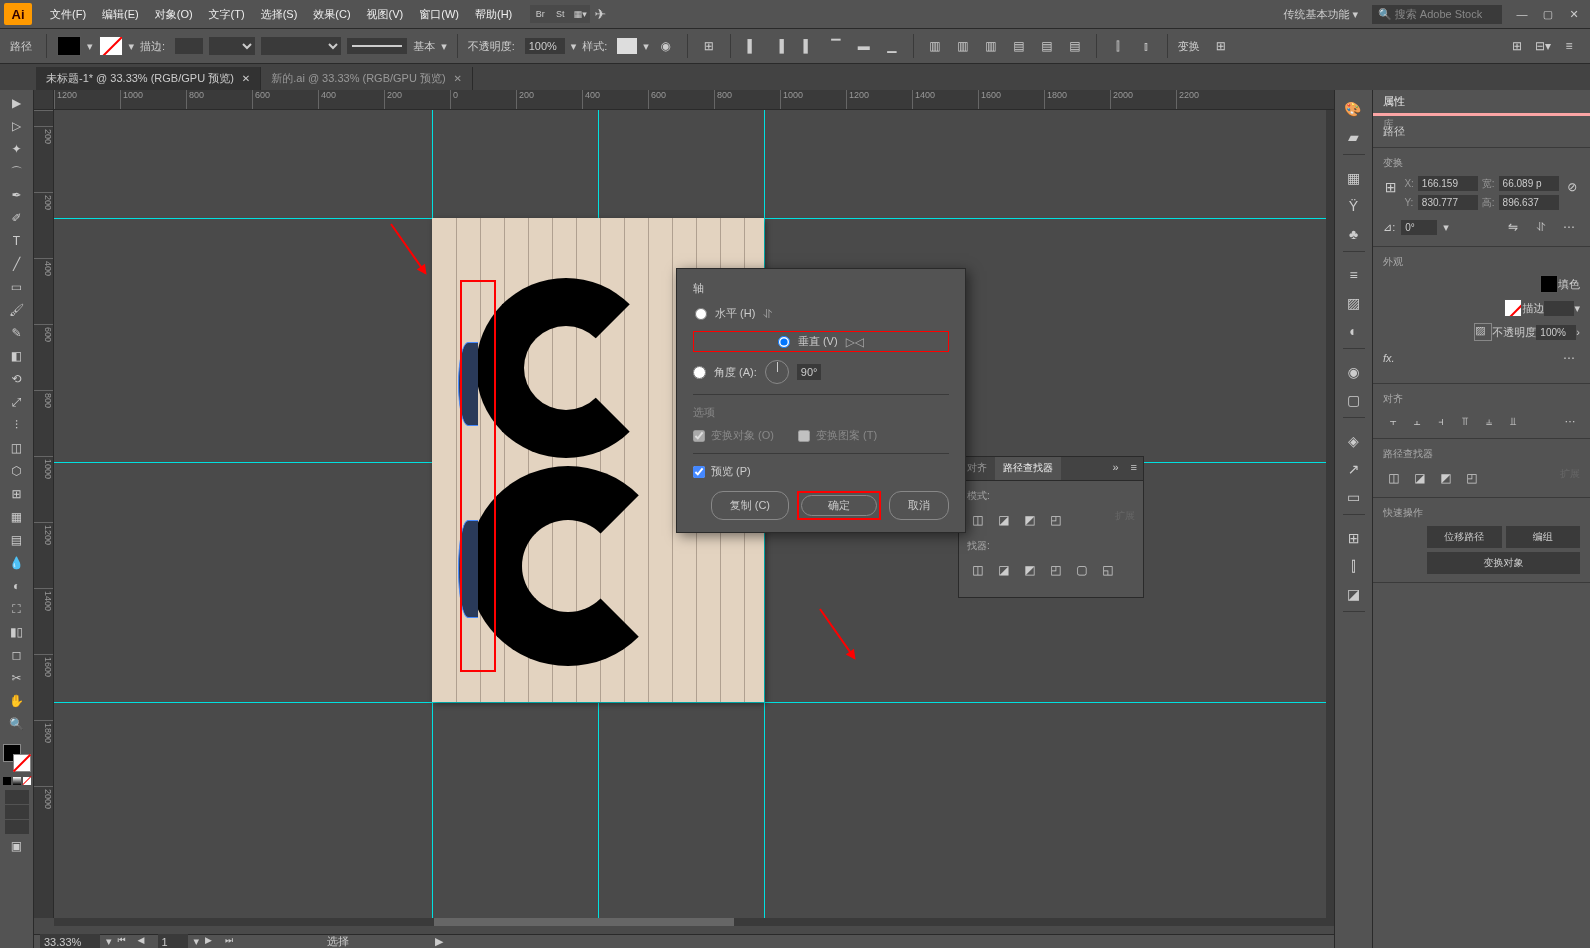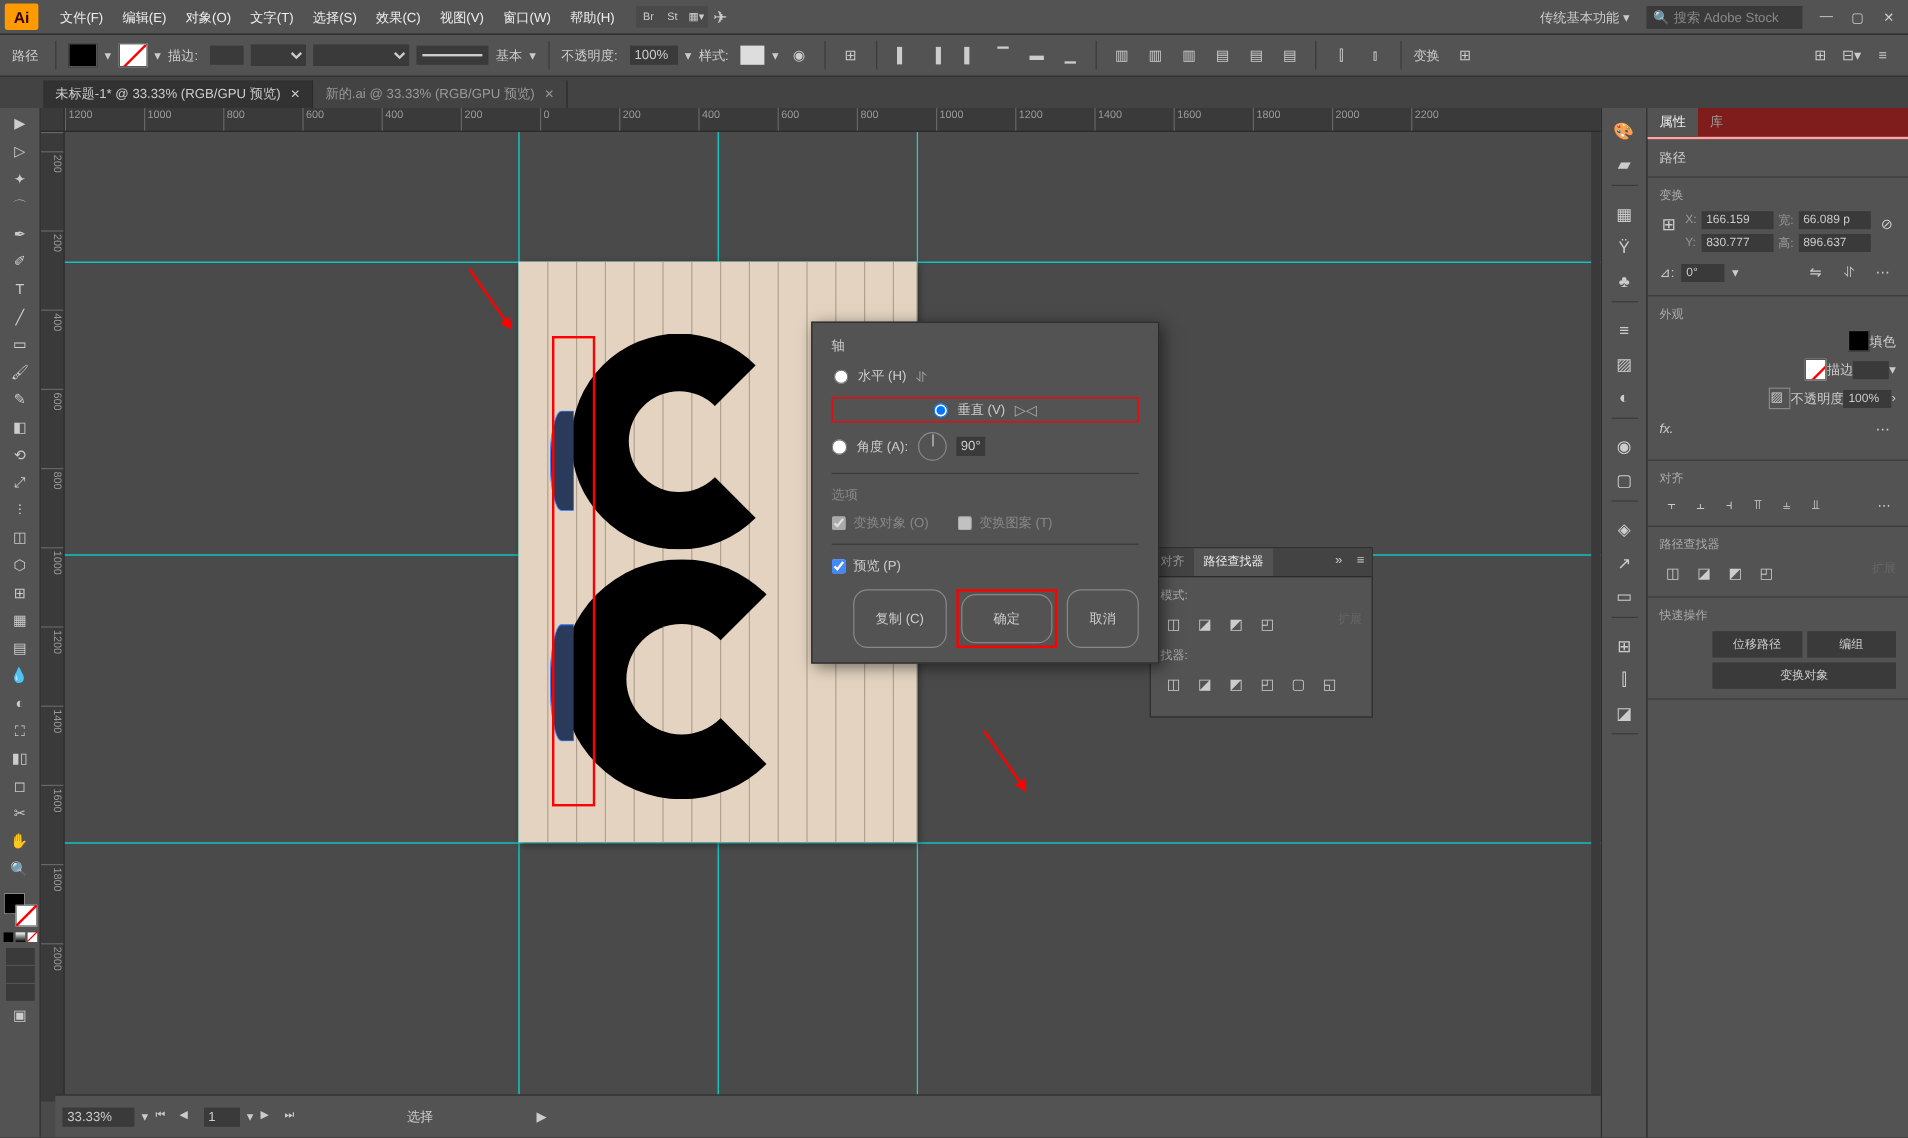--- a/index.html
+++ b/index.html
@@ -59,34 +59,34 @@
 .ruler-h .ruler-tick { width: 66px; border-left: 1px solid #666; padding-left: 2px; }
 .ruler-v .ruler-tick { height: 66px; border-top: 1px solid #666; writing-mode: vertical-rl; padding-top: 2px; }
 .canvas { position: absolute; top: 20px; left: 20px; right: 0; bottom: 30px; background: #4a4a4a; }
 .artboard { position: absolute; left: 378px; top: 108px; width: 332px; height: 484px; background: #e3d3c0; box-shadow: 2px 2px 6px rgba(0,0,0,0.4); }
 .art-stripe { position: absolute; top: 0; bottom: 0; width: 1px; background: #b0a090; }
 .guide-h { position: absolute; left: 0; right: 0; height: 1px; background: #00e0e0; }
 .guide-v { position: absolute; top: 0; bottom: 0; width: 1px; background: #00e0e0; }
 .red-annot { position: absolute; border: 2px solid #ff0000; justify-content: center; }
 .arrow-annot { position: absolute; width: 60px; height: 2px; background: #ff0000; transform-origin: left center; }
 .arrow-annot::after { content: ''; position: absolute; right: -2px; top: -4px; border-left: 10px solid #ff0000; border-top: 5px solid transparent; border-bottom: 5px solid transparent; }
-.statusbar-bottom { position: absolute; bottom: 0; left: 12px; right: 0; height: 36px; background: #535353; border-top: 1px solid #2a2a2a; display: flex; align-items: center; padding: 0 6px; gap: 6px; }
+.statusbar-bottom { position: absolute; bottom: 0; left: 0; right: 0; height: 14px; background: #535353; border-top: 1px solid #2a2a2a; display: flex; align-items: center; padding: 0 6px; gap: 6px; }
 .scrollbar-h { position: absolute; bottom: 22px; left: 20px; right: 0; height: 8px; background: #3a3a3a; }
 .scroll-thumb-h { position: absolute; left: 380px; width: 300px; height: 8px; background: #666; }
 .scrollbar-v { position: absolute; right: 0; top: 20px; bottom: 30px; width: 8px; background: #3a3a3a; }
 .nav-btn { width: 14px; height: 14px; color: #ccc; font-size: 9px; }
 
 
 .right-dock { width: 38px; background: #535353; border-left: 1px solid #2a2a2a; display: flex; flex-direction: column; align-items: center; padding-top: 8px; gap: 6px; }
 .dock-group { border-bottom: 1px solid #3a3a3a; padding-bottom: 6px; margin-bottom: 6px; display: flex; flex-direction: column; gap: 6px; align-items: center;}
 .dock-icon { width: 22px; height: 22px; color: #ccc; display: flex; align-items: center; justify-content: center; font-size: 14px; }
 
 
 .props-panel { width: 218px; background: #535353; border-left: 1px solid #2a2a2a; display: flex; flex-direction: column; }
-.panel-tabs { display: flex; height: 26px; border-bottom: 2px solid #fca5a5; background: #7f1d1d;}
+.panel-tabs { display: flex; height: 26px; border-bottom: 4px solid #fca5a5; background: #701a75; flex-direction: column;}
 .panel-tab { padding: 4px 10px; color: #999; }
 .panel-tab.active { background: #535353; color: #eee; }
 .panel-section { padding: 8px 10px; border-bottom: 1px solid #3a3a3a; }
 .section-label { color: #aaa; font-size: 10px; margin-bottom: 6px; }
 .transform-grid { display: grid; grid-template-columns: auto 1fr auto 1fr; gap: 4px; align-items: center; }
 .transform-grid .lbl { color: #999; font-size: 10px; }
 .small-input { background: #3a3a3a; border: none; color: #ccc; padding: 2px 4px; width: 60px; font-size: 10px;}
 .appearance-row { display: flex; align-items: center; gap: 0; margin-bottom: 6px; justify-content: flex-end; }
 .align-icons { display: flex; gap: 4px; flex-wrap: wrap;}
 .align-icon { width: 20px; height: 18px; display: flex; align-items: center; justify-content: center; font-size: 11px; color: #ccc; }
@@ -103,21 +103,21 @@
 .radio-row { display: flex; align-items: center; gap: 8px; margin-bottom: 8px; padding: 2px;}
 .radio-row input[type=radio] { width: 12px; height: 12px; }
 .radio-row .flip-icon { font-size: 12px; color: #aaa;}
 .angle-row { display: flex; align-items: center; gap: 8px; margin-bottom: 8px;}
 .angle-dial { width: 24px; height: 24px; border: 1px solid #888; border-radius: 50%; position: relative;}
 .angle-dial::after { content: ''; position: absolute; width: 1px; height: 10px; background: #ccc; left: 11px; top: 1px;}
 .checkbox-row { display: flex; align-items: center; gap: 6px; margin-bottom: 6px; color: #888;}
 .checkbox-row.enabled { color: #ccc; }
 .checkbox-row input[type=checkbox] { width: 12px; height: 12px; }
 .modal-buttons { display: flex; gap: 8px; justify-content: flex-end; margin-top: 12px;}
-.modal-btn { padding: 12px 18px; background: transparent; border: 1px solid #888; border-radius: 12px; color: #ccc; cursor: pointer; font-size: 11px;}
+.modal-btn { padding: 2px 18px; background: transparent; border: 1px solid #888; border-radius: 12px; color: #ccc; cursor: pointer; font-size: 11px;}
 .modal hr { border: none; border-top: 1px solid #3a3a3a; margin: 10px 0;}
 
 
 .float-panel { position: absolute; left: 958px; top: 456px; width: 186px; background: #535353; border: 1px solid #2a2a2a; z-index: 50; padding-bottom:8px;}
 .float-tabs { display: flex; height: 24px; border-bottom: 1px solid #2a2a2a; background: #434343;}
 .float-tab { padding: 4px 8px; color: #999; font-size: 10px;}
 .float-tab.active { background: #535353; color: #eee;}
 .float-body { padding: 8px;}
 .float-label { color: #aaa; font-size: 10px; margin-bottom: 6px;}
 

